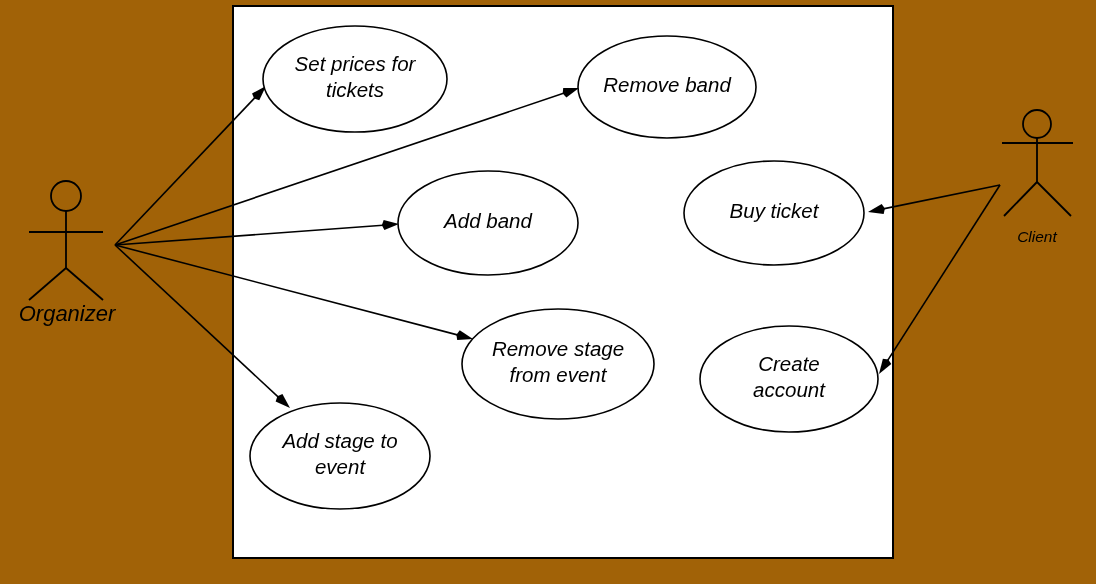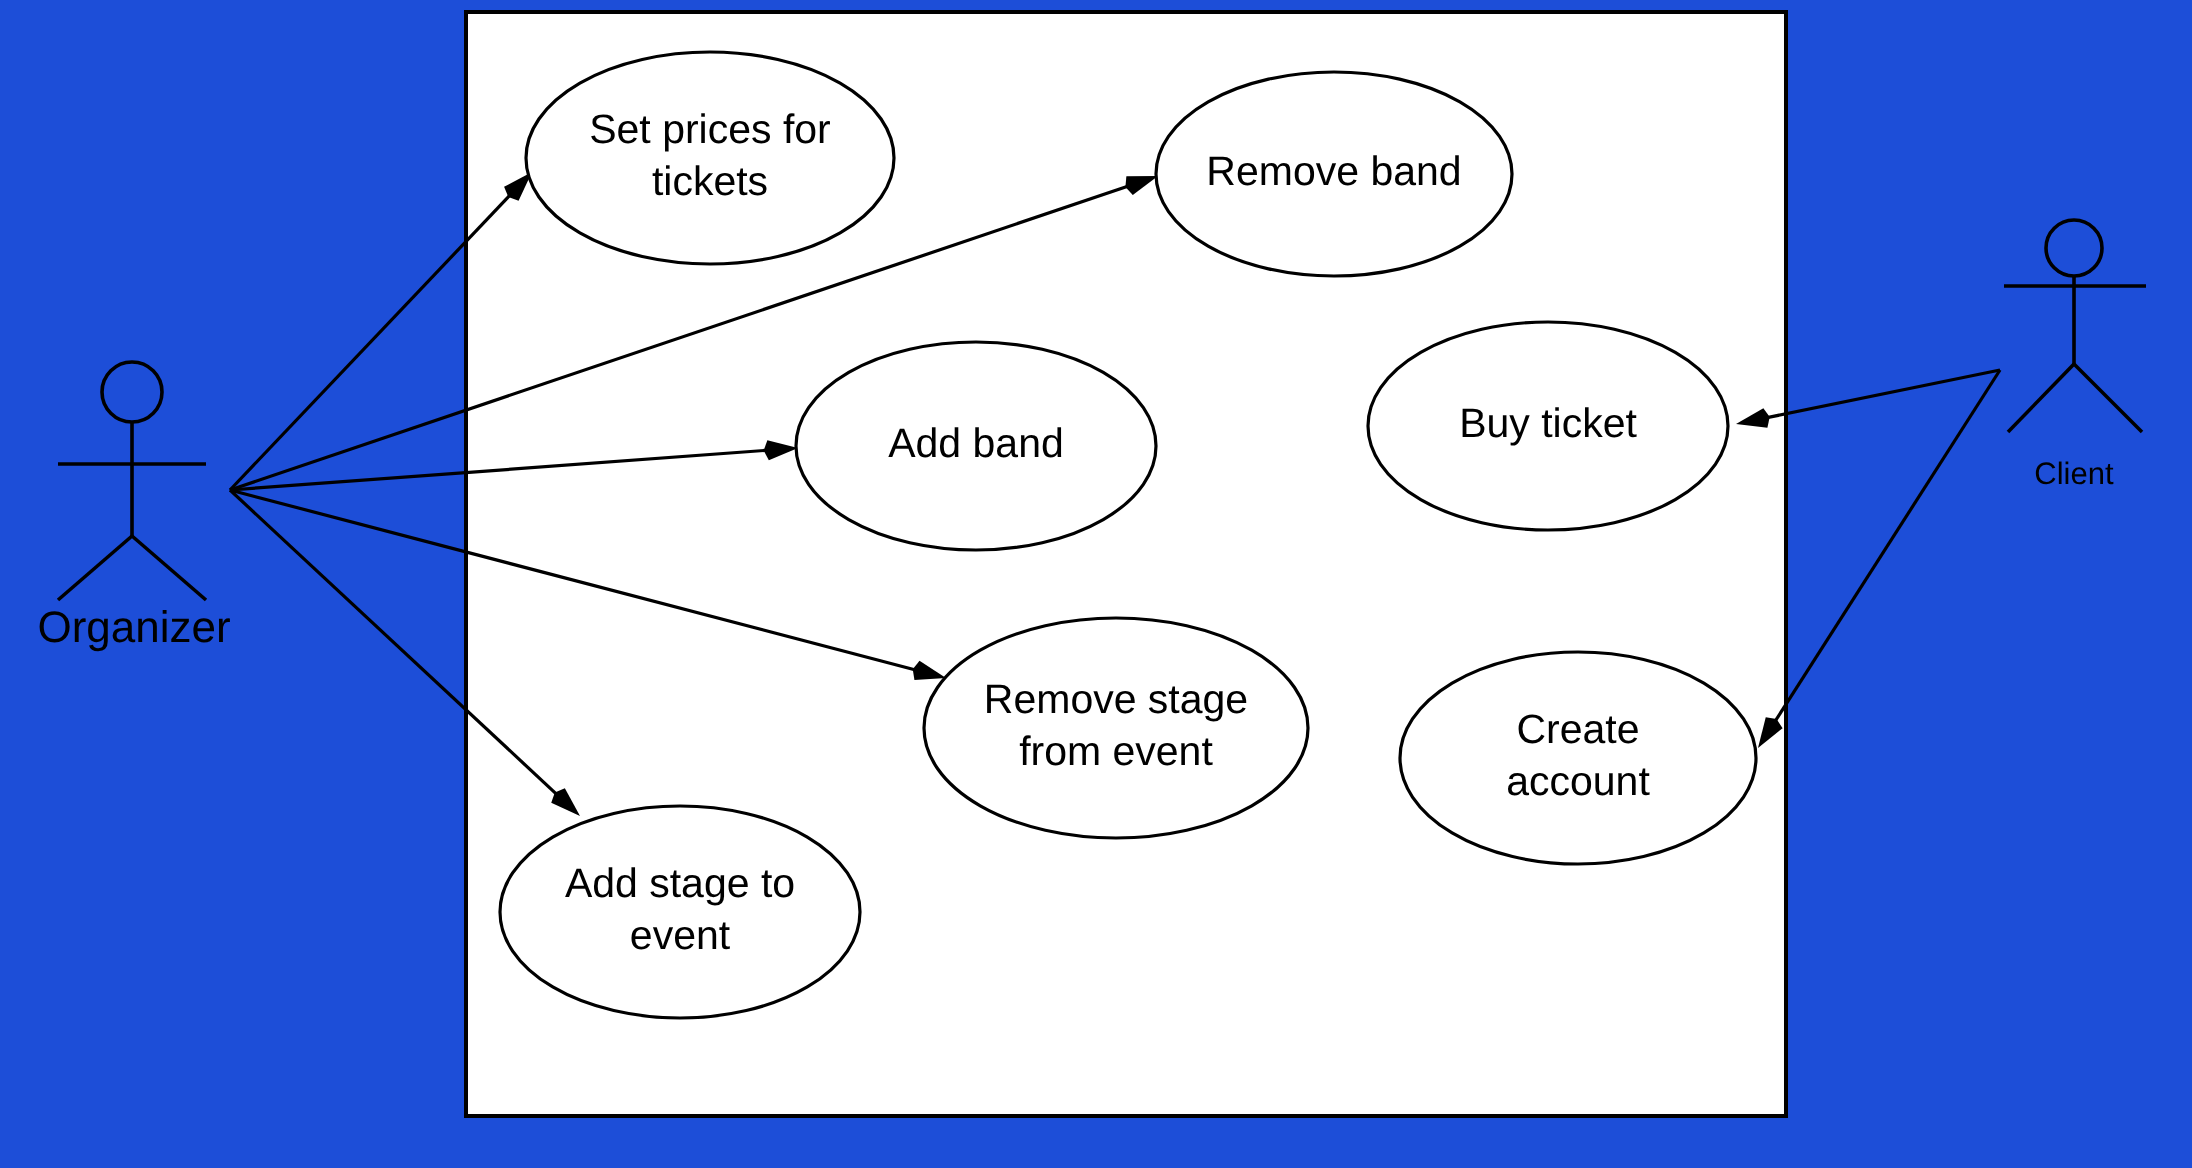--- a/index.html
+++ b/index.html
@@ -11,21 +11,22 @@
   body {
     width: 1096px;
     height: 584px;
     overflow: hidden;
     font-family: "Liberation Sans", sans-serif;
   }
   #diagram-root {
     position: relative;
     width: 1096px;
     height: 584px;
-    background: #1d4ed8;
+    background: #a16207;
+    font-style: italic;
   }
   svg#usecase-svg {
     display: block;
     width: 1096px;
     height: 584px;
   }
   .system-box {
     stroke: #000000;
     stroke-width: 2;
     fill: #ffffff;

